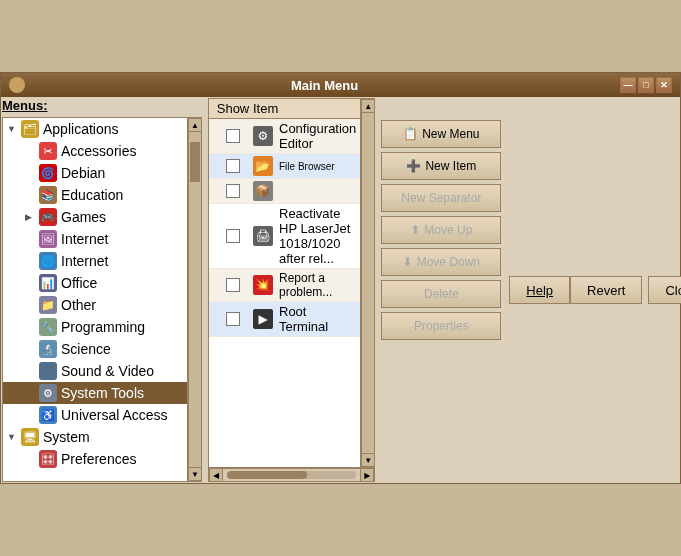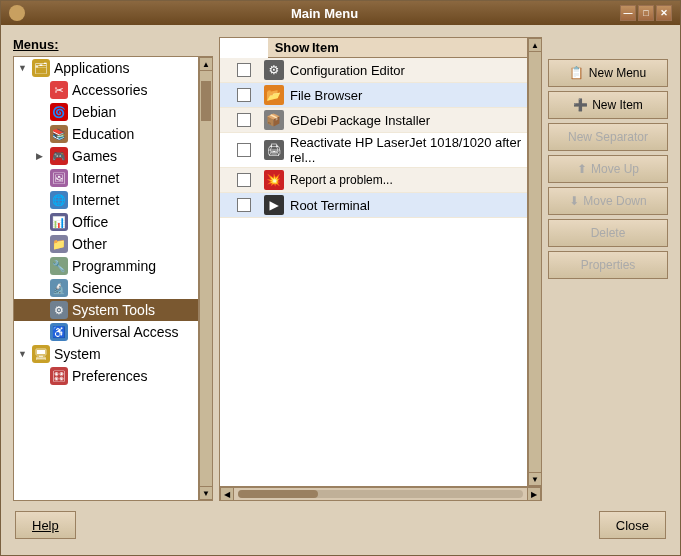--- a/index.html
+++ b/index.html
@@ -10,21 +10,21 @@
       display: flex;
       justify-content: center;
       align-items: center;
       width: 681px;
       height: 556px;
       overflow: hidden;
     }
 
     .window {
       width: 681px;
-      height: 556px;
+      height: 412px;
       background: #ddd0ba;
       border: 1px solid #7a6040;
       display: flex;
       flex-direction: column;
     }
 
     .titlebar {
       background: linear-gradient(to bottom, #8b6840, #6b4820);
       color: white;
       text-align: center;
@@ -63,23 +63,23 @@
     .titlebar-icon {
       width: 16px;
       height: 16px;
       background: #c8a060;
       border-radius: 50%;
       margin-right: 4px;
     }
 
     .content-area {
       display: flex;
-      flex-direction: column;
-      flex: 1;
-      padding: 12px;
+      flex-direction: row;
+      flex: 1;
+      padding: 1px;
       gap: 6px;
     }
 
     .main-panel {
       display: flex;
       flex: 1;
       gap: 6px;
     }
 
     .left-panel {
@@ -158,25 +158,24 @@
       overflow-y: auto;
       overflow-x: hidden;
     }
 
     .items-header {
       display: flex;
       align-items: flex-end;
       background: #e8d8c0;
       border-bottom: 1px solid #9a8060;
       padding: 2px 4px;
-      font-weight: bold;
+      font-weight: normal;
       font-size: 13px;
       position: sticky;
       top: 0;
-      margin-left: 48px;
     }
 
     .items-header .col-show {
       width: 40px;
     }
 
     .items-header .col-item {
       flex: 1;
     }
 
@@ -431,20 +430,25 @@
               </div>
               <div class="tree-item" style="padding-left: 22px;">
                 <span class="tree-arrow"></span>
                 <span class="item-icon" style="background: rgb(128, 160, 128); border-radius: 3px; font-size: 11px; color: white;">🔧</span>
                 <span class="item-text">Programming</span>
               </div>
               <div class="tree-item" style="padding-left: 22px;">
                 <span class="tree-arrow"></span>
                 <span class="item-icon" style="background: rgb(96, 144, 176); border-radius: 3px; font-size: 11px; color: white;">🔬</span>
                 <span class="item-text">Science</span>
+              </div>
+              <div class="tree-item" style="padding-left: 22px;">
+                <span class="tree-arrow"></span>
+                <span class="item-icon" style="background: rgb(80, 112, 144); border-radius: 3px; font-size: 11px; color: white;">🎵</span>
+                <span class="item-text">Sound &amp; Video</span>
               </div>
               <div class="tree-item selected" style="padding-left: 22px;">
                 <span class="tree-arrow"></span>
                 <span class="item-icon" style="background: rgb(112, 128, 144); border-radius: 3px; font-size: 11px; color: white;">⚙</span>
                 <span class="item-text">System Tools</span>
               </div>
               <div class="tree-item" style="padding-left: 22px;">
                 <span class="tree-arrow"></span>
                 <span class="item-icon" style="background: rgb(64, 128, 192); border-radius: 3px; font-size: 11px; color: white;">♿</span>
                 <span class="item-text">Universal Access</span>
@@ -487,30 +491,29 @@
                     <div class="row-icon" style="background: rgb(96, 96, 96); border-radius: 2px; color: white; font-size: 12px;">⚙</div>
                     <span style="font-size: 13px;">Configuration Editor</span>
                   </div>
                 </div>
                 <div class="items-row highlighted">
                   <div class="col-show">
                     <div class="checkbox"></div>
                   </div>
                   <div class="col-item">
                     <div class="row-icon" style="background: rgb(224, 128, 32); border-radius: 2px; color: white; font-size: 12px;">📂</div>
-                    <span style="font-size: 13px; text-align: right;">File Browser</span>
+                    <span style="font-size: 10px; text-align: right;">File Browser</span>
                   </div>
                 </div>
                 <div class="items-row">
                   <div class="col-show">
                     <div class="checkbox"></div>
                   </div>
                   <div class="col-item">
                     <div class="row-icon" style="background: rgb(128, 128, 128); border-radius: 2px; color: white; font-size: 12px;">📦</div>
-                    <span style="font-size: 13px;">GDebi Package Installer</span>
                   </div>
                 </div>
                 <div class="items-row">
                   <div class="col-show">
                     <div class="checkbox"></div>
                   </div>
                   <div class="col-item">
                     <div class="row-icon" style="background: rgb(96, 96, 96); border-radius: 2px; color: white; font-size: 12px;">🖨</div>
                     <span style="font-size: 13px;">Reactivate HP LaserJet 1018/1020 after rel...</span>
                   </div>
@@ -577,17 +580,18 @@
           <button class="action-btn disabled" disabled="">
             <span>Properties</span>
           </button>
         </div>
 
     </div>
 
     <div class="bottom-bar">
       <button class="bottom-btn help-btn">Help</button>
       <div style="display:flex;gap:6px;">
+        <button class="bottom-btn">Revert</button>
         <button class="bottom-btn">Close</button>
       </div>
     </div>
   </div>
 </div>
 
 </body></html>

